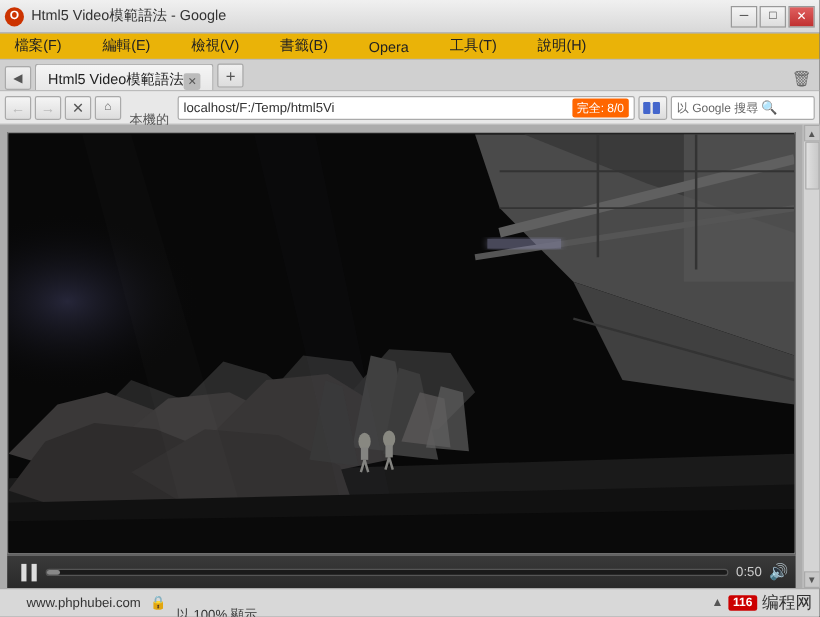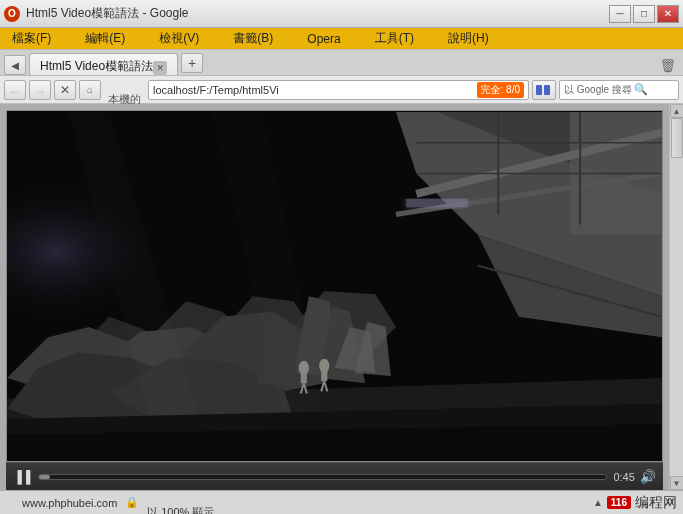--- a/index.html
+++ b/index.html
@@ -548,21 +548,21 @@
           <polygon points="0,315 640,305 640,340 0,340" fill="#0a0a0a"></polygon>
         </svg>
       </div>
     </div>
 
     <div class="video-controls">
       <div class="play-btn">▐▐</div>
       <div class="progress-bar-wrap">
         <div class="progress-fill"></div>
       </div>
-      <span class="time-display">0:45</span>
+      <span class="time-display">0:50</span>
       <span class="volume-icon">🔊</span>
     </div>
   </div>
 
   <div class="scrollbar">
     <div class="scroll-arrow">▲</div>
     <div class="scroll-track">
       <div class="scroll-thumb"></div>
     </div>
     <div class="scroll-arrow">▼</div>

